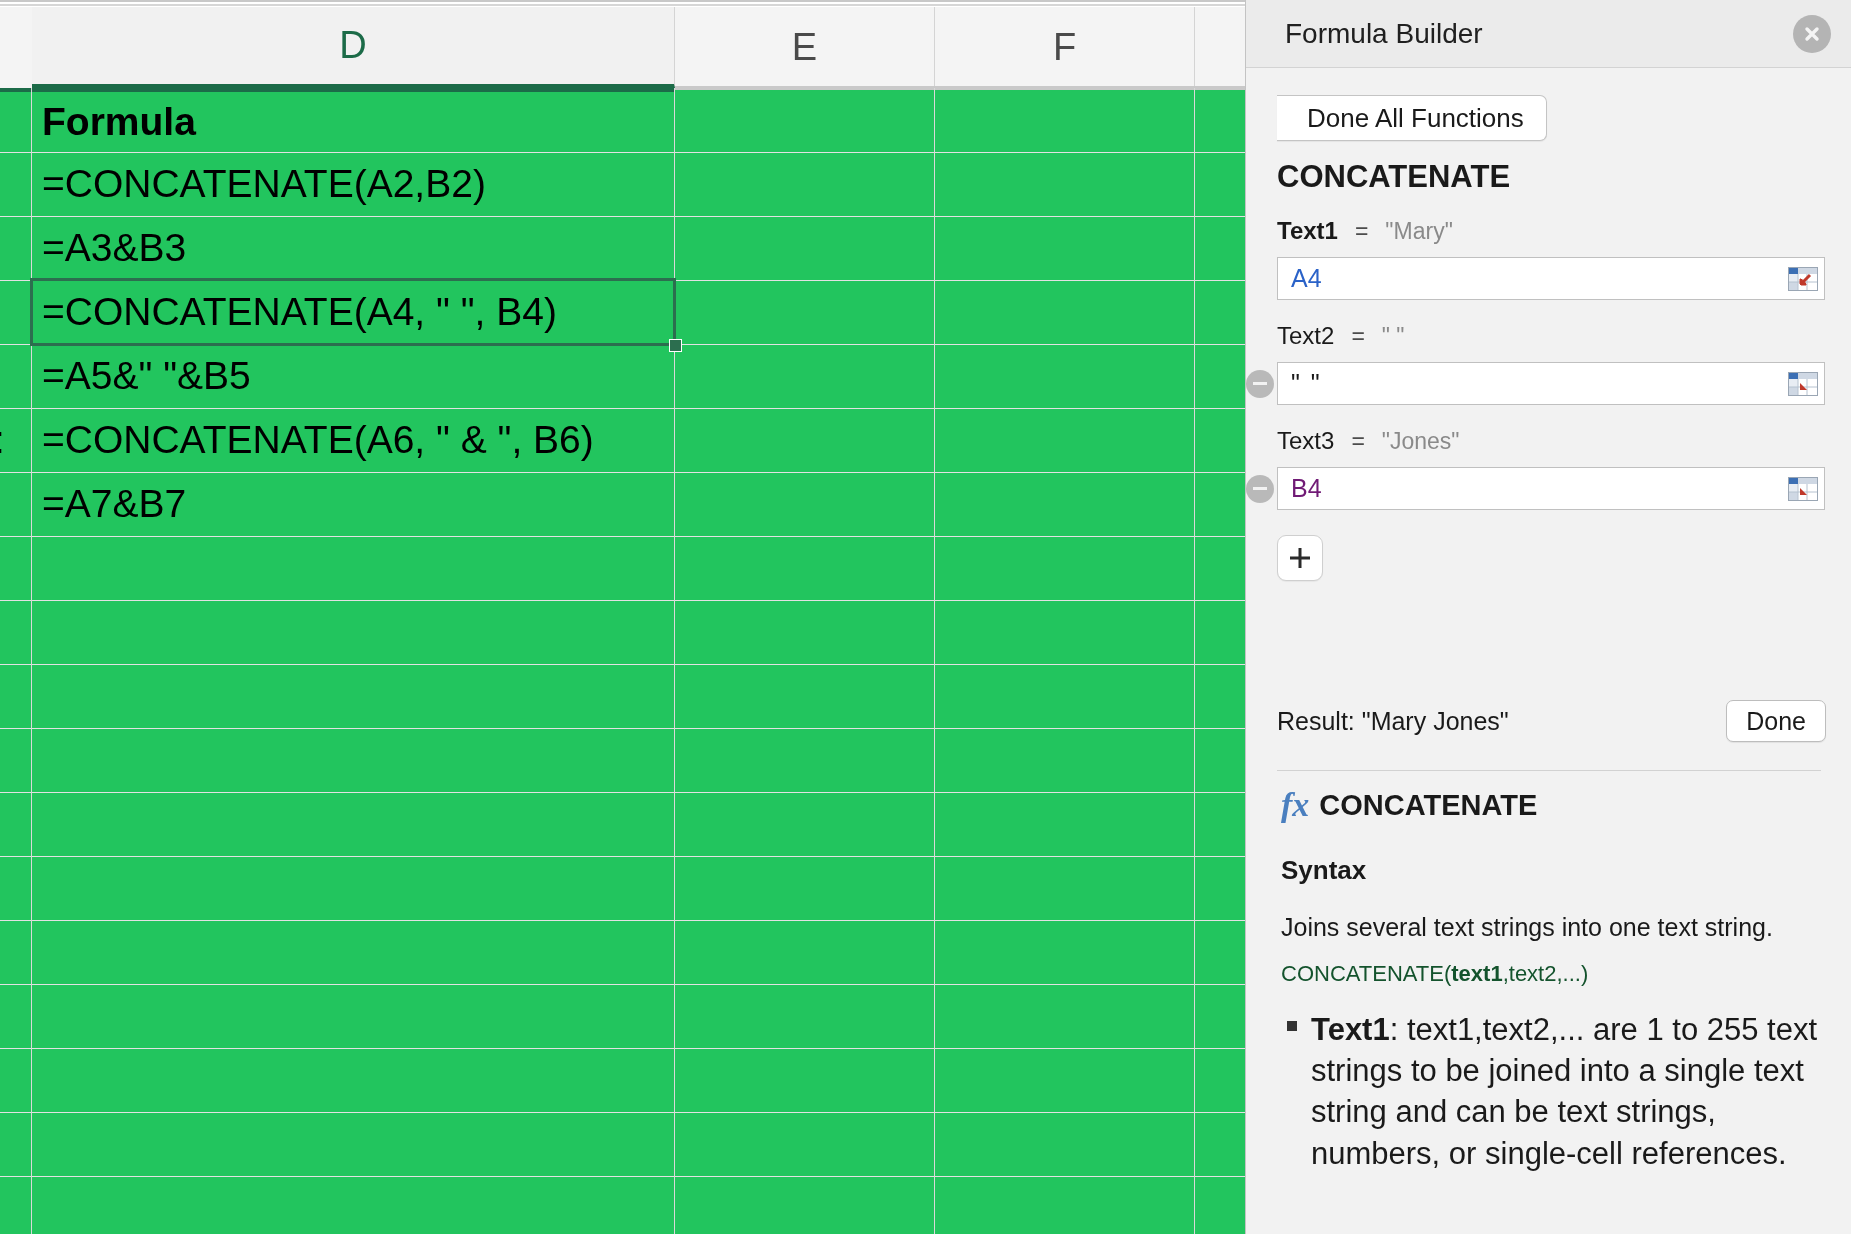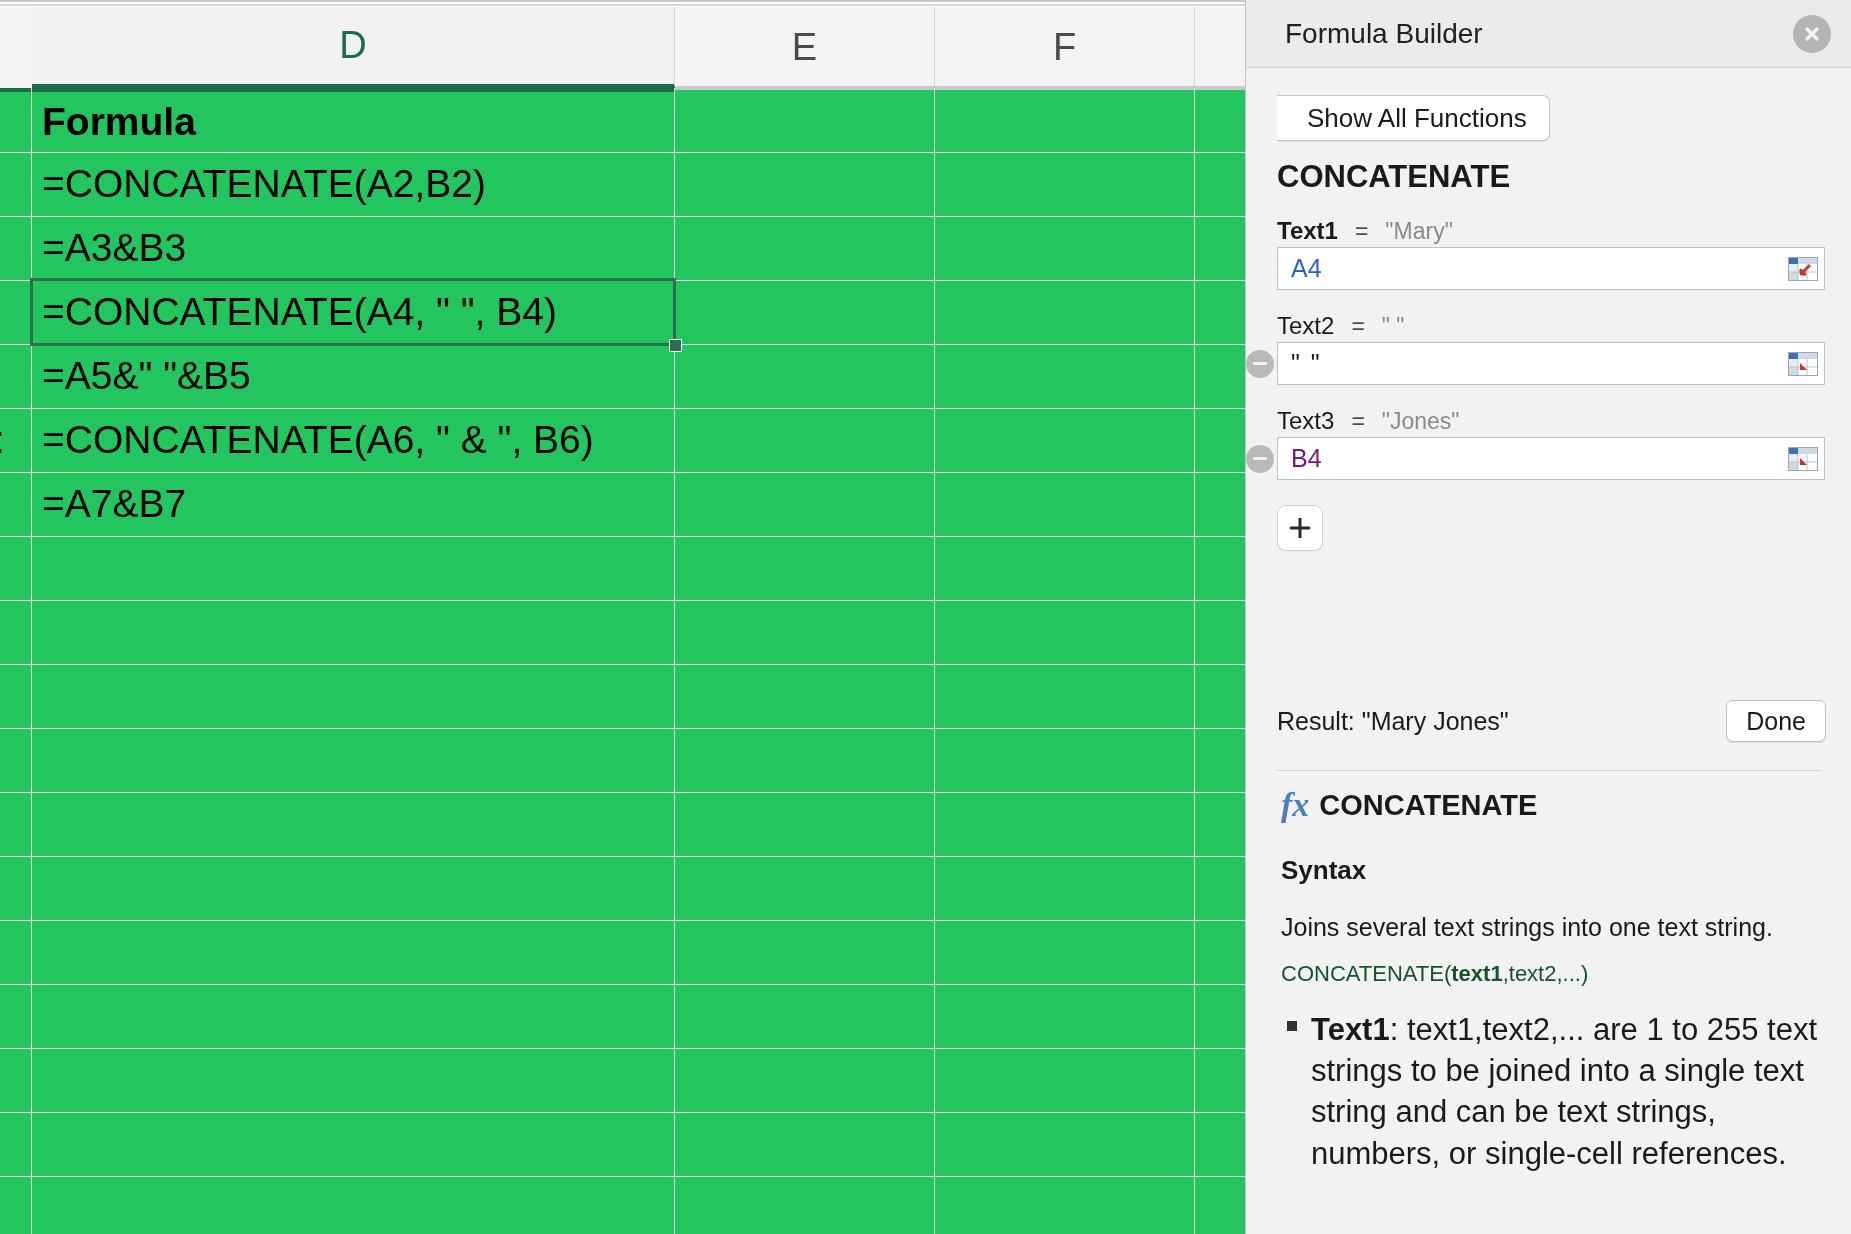--- a/index.html
+++ b/index.html
@@ -138,21 +138,21 @@
     font-size: 31px; font-weight: bold; color: #1a1a1a;
   }
 
   .arg-block { margin-top: 22px; padding-left: 31px; padding-right: 26px; position: relative; }
   .arg-label-row { display: flex; align-items: baseline; gap: 17px; height: 30px; }
   .arg-label { font-size: 24px; color: #1a1a1a; }
   .arg-label.active { font-weight: bold; }
   .arg-eq { font-size: 23px; color: #4c4c4c; }
   .arg-preview { font-size: 23px; color: #8a8a8a; }
 
-  .arg-input-row { display: flex; align-items: center; position: relative; }
+  .arg-input-row { display: flex; align-items: center; margin-top: 10px; position: relative; }
   .arg-remove {
     position: absolute; left: -31px; top: 50%; transform: translateY(-50%);
     width: 28px; height: 28px; border-radius: 50%;
     background: #b9b9b9;
     display: flex; align-items: center; justify-content: center;
     cursor: pointer;
   }
   .arg-remove i { display:block; width: 14px; height: 3px; background:#f2f2f2; }
   .arg-input {
     flex: 1;
@@ -286,21 +286,21 @@
     <div id="panel-header">
       <div id="panel-title">Formula Builder</div>
       <div id="close-btn">
         <svg width="22" height="22" viewBox="0 0 22 22" aria-hidden="true">
           <path d="M6 6 L16 16 M16 6 L6 16" stroke="#f4f4f4" stroke-width="3.4" stroke-linecap="round"></path>
         </svg>
       </div>
     </div>
 
     <div id="showall-wrap">
-      <div id="showall-btn">Show All Functions</div>
+      <div id="showall-btn">Done All Functions</div>
     </div>
 
     <div id="fn-name">CONCATENATE</div>
 
     <div class="arg-block">
       <div class="arg-label-row">
         <span class="arg-label active">Text1</span>
         <span class="arg-eq">=</span>
         <span class="arg-preview">"Mary"</span>
       </div>

